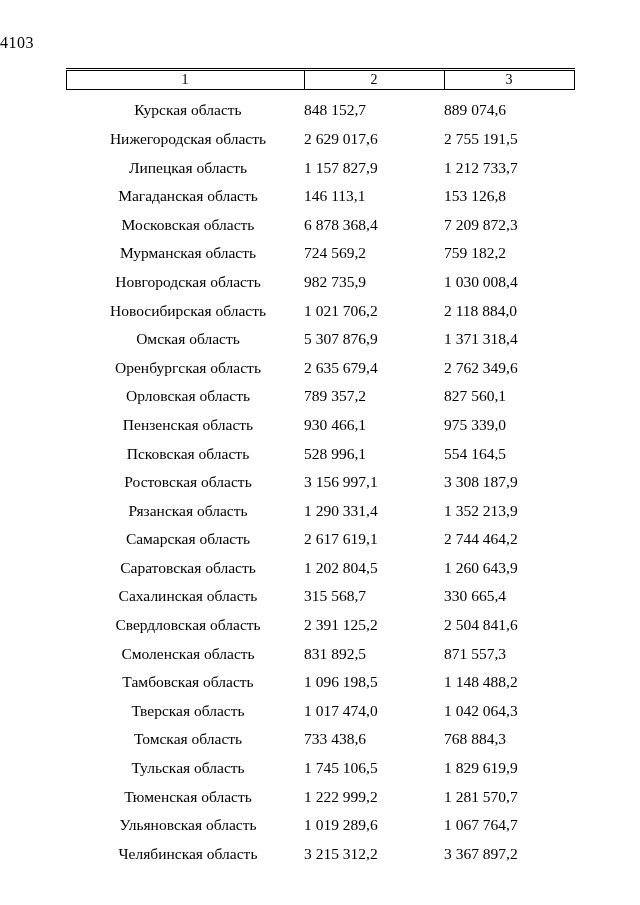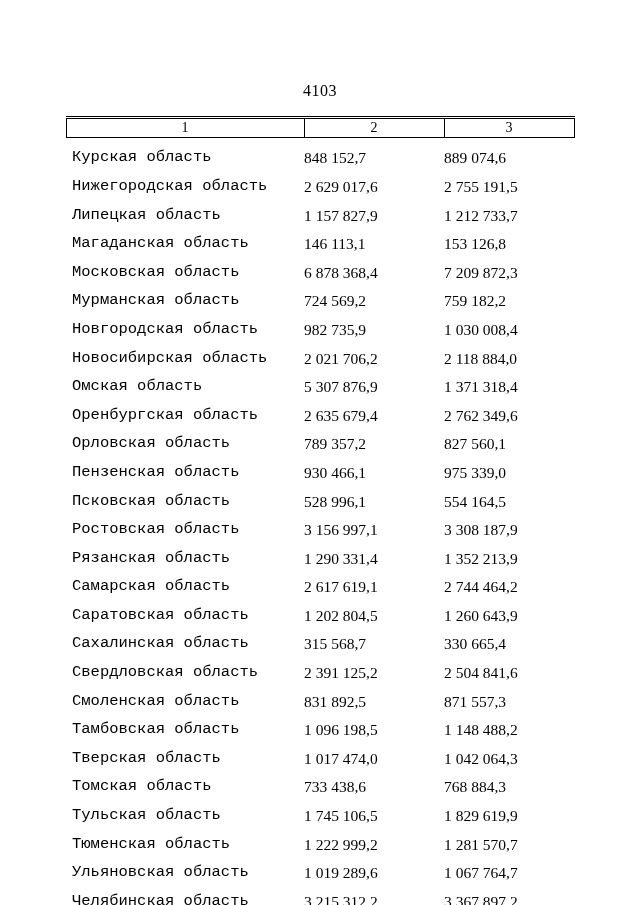--- a/index.html
+++ b/index.html
@@ -7,24 +7,22 @@
   body {
     width: 640px;
     height: 905px;
     background: #ffffff;
     color: #000000;
     font-family: "Liberation Serif", "DejaVu Serif", serif;
     overflow: hidden;
   }
   .page-number {
     padding-top: 34px;
-    text-align: center;
     font-size: 16px;
     letter-spacing: 0.5px;
-    margin-top: 48px;
   }
   table.doc-table {
     border-collapse: collapse;
     margin: 16px auto 0 auto;
     table-layout: fixed;
     width: 508px;
   }
   .doc-table col.c1 { width: 238px; }
   .doc-table col.c2 { width: 140px; }
   .doc-table col.c3 { width: 130px; }
@@ -38,21 +36,21 @@
     text-align: center;
   }
   .doc-table tbody td {
     font-size: 15.5px;
     line-height: 1.15;
     padding: 5.4px 0;
     white-space: nowrap;
     overflow: hidden;
   }
   .doc-table tbody tr:first-child td { padding-top: 11px; }
-  .doc-table td.name { padding-left: 6px; text-align: left; font-family: Liberation Mono, monospace; }
+  .doc-table td.name { padding-left: 6px; text-align: center; }
   .doc-table td.num { text-align: left; }
   .doc-table td.num.c2 { padding-right: 6px; }
   .doc-table td.num.c3 { padding-right: 2px; }
 </style>
 </head>
 <body>
 
 <div class="page-number">4103</div>
 
 <table class="doc-table">
@@ -99,21 +97,21 @@
         <td class="num c2">724 569,2</td>
         <td class="num c3">759 182,2</td>
       </tr>
       <tr>
         <td class="name">Новгородская область</td>
         <td class="num c2">982 735,9</td>
         <td class="num c3">1 030 008,4</td>
       </tr>
       <tr>
         <td class="name">Новосибирская область</td>
-        <td class="num c2">2 021 706,2</td>
+        <td class="num c2">1 021 706,2</td>
         <td class="num c3">2 118 884,0</td>
       </tr>
       <tr>
         <td class="name">Омская область</td>
         <td class="num c2">5 307 876,9</td>
         <td class="num c3">1 371 318,4</td>
       </tr>
       <tr>
         <td class="name">Оренбургская область</td>
         <td class="num c2">2 635 679,4</td>

